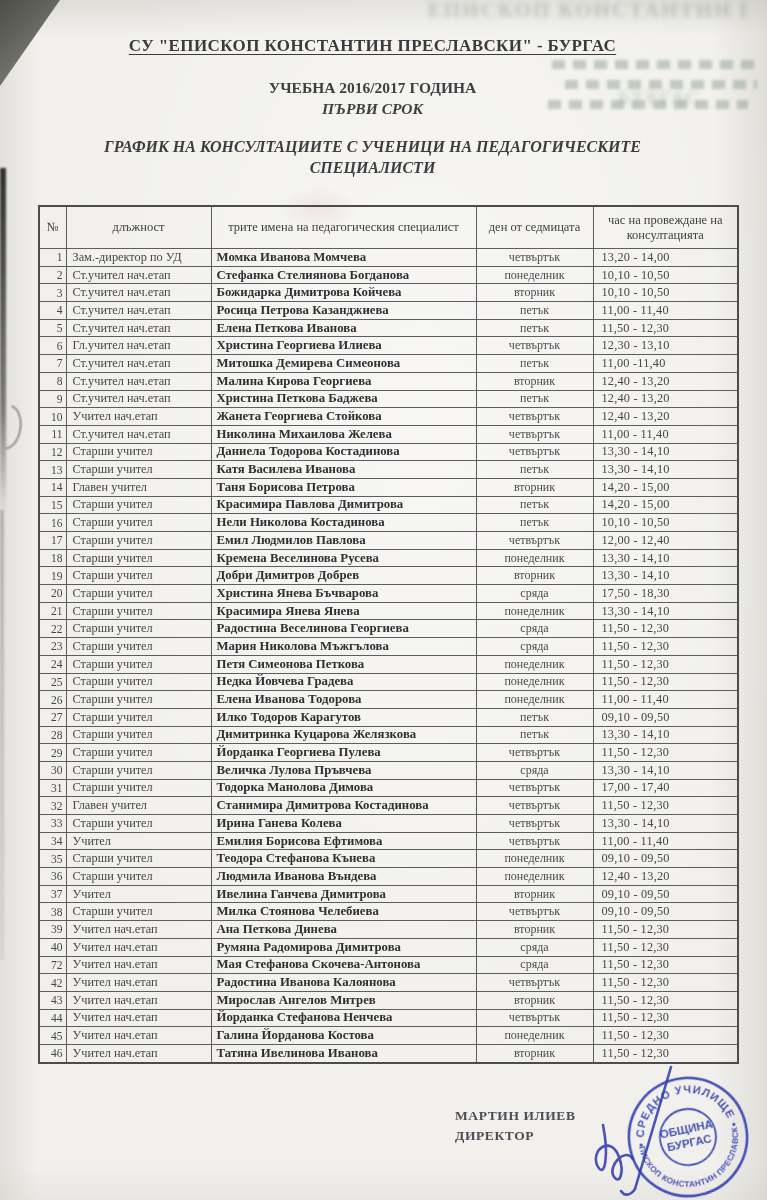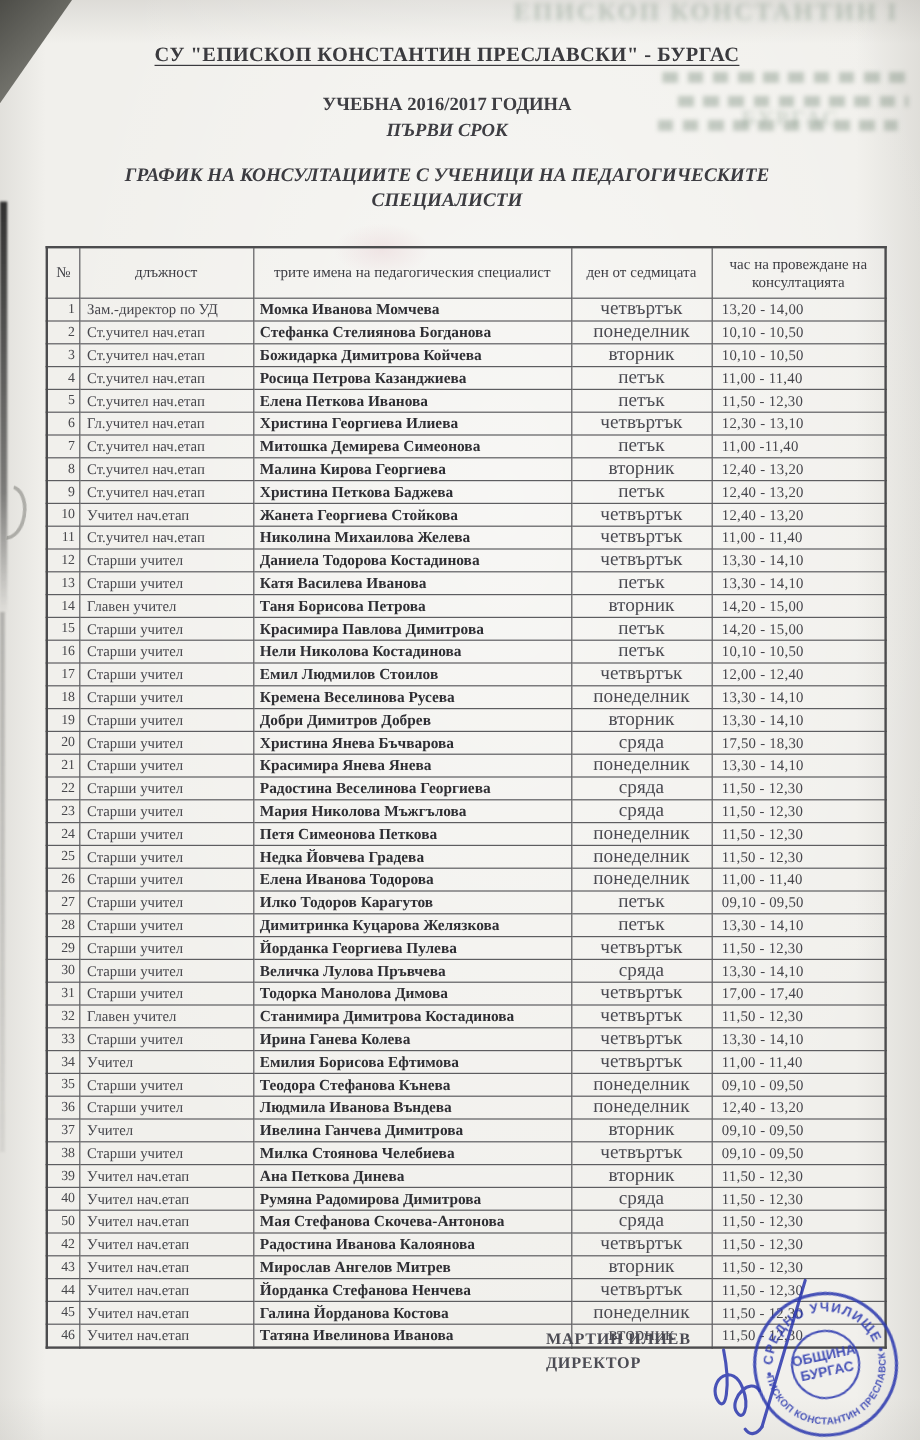--- a/index.html
+++ b/index.html
@@ -85,21 +85,21 @@
   }
   .doc-table th{
     height:41px;font-size:12.5px;font-weight:normal;
     color:#3e3e44;text-align:center;vertical-align:middle;line-height:1.18;
     padding:0 2px;white-space:normal;
   }
   .doc-table td{height:16.7px;padding:0 3px;vertical-align:middle;font-size:12.3px;color:#46464c;}
   td.c-num{text-align:right;font-size:11.5px;padding-right:3px;color:#46464a;}
   td.c-pos{padding-left:6px;}
   td.c-name{font-weight:bold;color:#2f2f34;font-size:12.8px;padding-left:5px;margin-left:32px;}
-  td.c-day{text-align:center;color:#4b4b52;font-size:16px;}
+  td.c-day{text-align:center;color:#4b4b52;font-size:12px;}
   td.c-time{padding-left:8px;letter-spacing:.2px;}
 
   
   .sign-name{position:absolute;left:455px;top:1108px;font-size:13.5px;font-weight:bold;letter-spacing:.6px;color:#4c4c54;}
   .sign-role{position:absolute;left:455px;top:1128px;font-size:13.5px;font-weight:bold;letter-spacing:.6px;color:#4c4c54;}
 
   .stamp{position:absolute;left:626px;top:1075px;width:124px;height:124px;opacity:.88;filter:blur(.3px);transform:rotate(-12deg);}
   .signature{position:absolute;left:575px;top:1063px;width:130px;height:137px;opacity:.85;}
 </style>
 </head>
@@ -252,21 +252,21 @@
         <tr>
           <td class="c-num">16</td>
           <td class="c-pos">Старши учител</td>
           <td class="c-name">Нели Николова Костадинова</td>
           <td class="c-day">петък</td>
           <td class="c-time">10,10 - 10,50</td>
         </tr>
         <tr>
           <td class="c-num">17</td>
           <td class="c-pos">Старши учител</td>
-          <td class="c-name">Емил Людмилов Стоилов</td>
+          <td class="c-name">Емил Людмилов Павлова</td>
           <td class="c-day">четвъртък</td>
           <td class="c-time">12,00 - 12,40</td>
         </tr>
         <tr>
           <td class="c-num">18</td>
           <td class="c-pos">Старши учител</td>
           <td class="c-name">Кремена Веселинова Русева</td>
           <td class="c-day">понеделник</td>
           <td class="c-time">13,30 - 14,10</td>
         </tr>
@@ -418,21 +418,21 @@
           <td class="c-time">11,50 - 12,30</td>
         </tr>
         <tr>
           <td class="c-num">40</td>
           <td class="c-pos">Учител нач.етап</td>
           <td class="c-name">Румяна Радомирова Димитрова</td>
           <td class="c-day">сряда</td>
           <td class="c-time">11,50 - 12,30</td>
         </tr>
         <tr>
-          <td class="c-num">50</td>
+          <td class="c-num">72</td>
           <td class="c-pos">Учител нач.етап</td>
           <td class="c-name">Мая Стефанова Скочева-Антонова</td>
           <td class="c-day">сряда</td>
           <td class="c-time">11,50 - 12,30</td>
         </tr>
         <tr>
           <td class="c-num">42</td>
           <td class="c-pos">Учител нач.етап</td>
           <td class="c-name">Радостина Иванова Калоянова</td>
           <td class="c-day">четвъртък</td>

